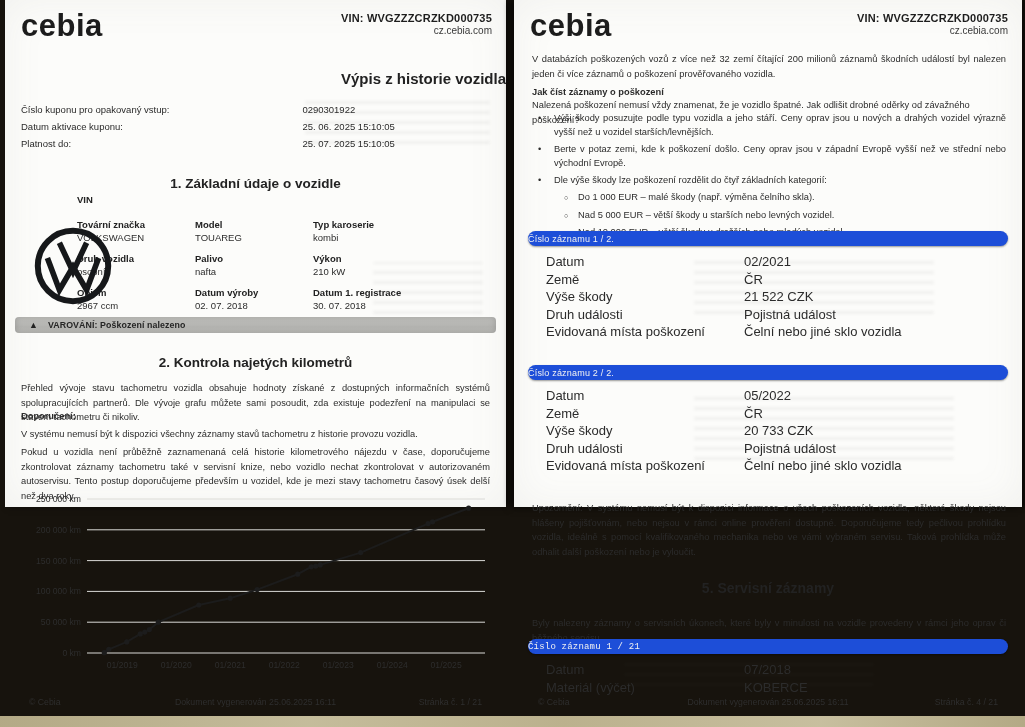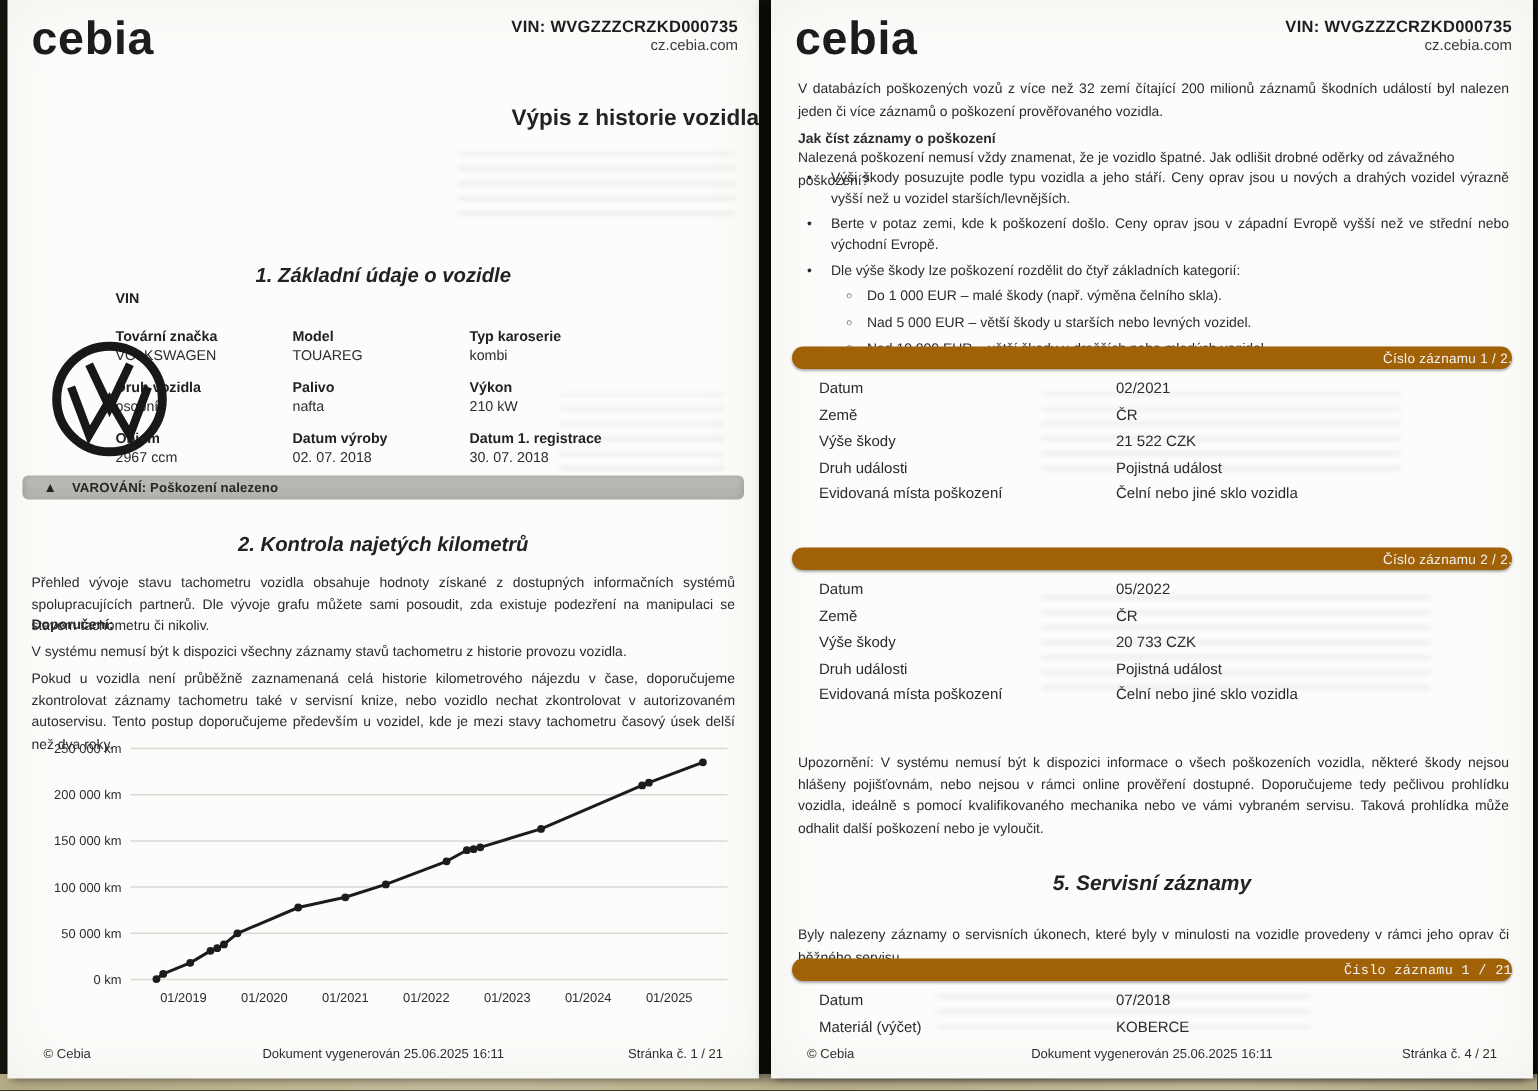--- a/index.html
+++ b/index.html
@@ -7,36 +7,36 @@
     width:1025px;height:727px;overflow:hidden;
     background:#17130d;
     font-family:"Liberation Sans","DejaVu Sans",sans-serif;
     color:#262626;
     -webkit-font-smoothing:antialiased;
   }
   .scene{position:relative;width:1025px;height:727px;}
   .scan-edge{position:absolute;left:0;right:0;bottom:0;height:11px;
     background:linear-gradient(90deg,#cfc49b,#e3dab4 30%,#d8cda4 55%,#e6ddb8 80%,#cfc49b);
     opacity:.85;}
-  .page{position:absolute;top:0;height:719px;background:#fcfcfa;}
+  .page{position:absolute;top:0;height:507px;background:#fcfcfa;}
   .page-left{left:5px;width:501px;box-shadow:3px 0 6px rgba(0,0,0,.55), inset 0 0 40px rgba(120,115,100,.08);}
   .page-right{left:514px;width:508px;box-shadow:-4px 0 7px rgba(0,0,0,.6), 3px 0 4px rgba(0,0,0,.5), inset 0 0 40px rgba(120,115,100,.08);}
   
   .ph{position:absolute;top:8px;left:16px;right:14px;display:flex;justify-content:space-between;align-items:flex-start;}
   .brand{font-size:31px;font-weight:700;letter-spacing:.5px;color:#1c1c1c;line-height:36px;}
   .vinbox{text-align:right;padding-top:4px;}
   .vinbox .vin{font-size:11px;font-weight:700;color:#1d1d1d;letter-spacing:.2px;}
   .vinbox .site{font-size:10px;color:#3a3a3a;margin-top:1px;}
   
   .doc-title{position:absolute;left:0;right:0;text-align:center;font-weight:700;color:#222;}
   .t-main{top:70px;font-size:15px;text-align:right;}
   .fields{position:absolute;top:104px;left:16px;right:16px;}
   .frow{position:relative;height:17px;font-size:9.5px;color:#2a2a2a;}
   .frow .fv{position:absolute;left:60%;}
-  .h-sec{font-size:13.5px;font-style:italic;}
+  .h-sec{font-size:13.5px;}
   .h1pos{top:176px;}
   .sec1{position:absolute;top:194px;left:16px;right:16px;}
   .vwlogo{position:absolute;left:12px;top:32px;width:80px;height:80px;}
   .s1col{margin-left:56px;}
   .s1vinlabel{font-size:9.5px;font-weight:700;color:#222;}
   .s1vin{font-size:11.5px;color:#222;margin-top:2px;letter-spacing:.3px;}
   .specgrid{display:grid;grid-template-columns:118px 118px 1fr;column-gap:0;row-gap:9px;margin-top:14px;}
   .spec .sl{font-size:9.5px;font-weight:700;color:#222;line-height:12px;}
   .spec .sv{font-size:9.5px;color:#2c2c2c;line-height:12px;margin-top:1px;}
   .warnbar{position:absolute;top:317px;left:10px;right:10px;height:16px;border-radius:4px;
@@ -58,27 +58,27 @@
   
   .rblock{position:absolute;left:18px;right:16px;}
   .ri1{top:52px;}
   .rhowh{top:85px;font-weight:700;text-align:left;}
   .rhows{top:98px;text-align:left;}
   .rbullets{top:112px;}
   .bul{position:relative;padding-left:22px;margin-bottom:3.5px;font-size:9.3px;line-height:13.8px;text-align:justify;color:#2b2b2b;}
   .bul:before{content:"•";position:absolute;left:6px;top:0;}
   .sbul{position:relative;padding-left:46px;margin-bottom:3.5px;font-size:9.3px;line-height:13.8px;color:#2b2b2b;}
   .sbul:before{content:"○";position:absolute;left:32px;top:0;font-size:7px;}
-  .recbar{position:absolute;left:14px;right:14px;height:15px;border-radius:8px;background:#a16207;
-    display:flex;align-items:center;justify-content:flex-end;box-shadow:0 1px 2px rgba(0,0,0,.4);}
+  .recbar{position:absolute;left:14px;right:14px;height:15px;border-radius:8px;background:#1d4ed8;
+    display:flex;align-items:center;justify-content:flex-start;box-shadow:0 1px 2px rgba(0,0,0,.4);}
   .recbar .rt{color:#f2f2f2;font-size:9px;letter-spacing:.2px;}
   .rb1{top:231px;} .rb2{top:365px;} .rb3{top:639px;font-family:Liberation Mono, monospace;}
   .recrows{position:absolute;left:32px;right:20px;}
   .rr1{top:254px;} .rr2{top:388px;} .rr3{top:662px;}
-  .rrow{position:relative;height:17.5px;font-size:10px;color:#2b2b2b;}
+  .rrow{position:relative;height:17.5px;font-size:13px;color:#2b2b2b;}
   .rrow .rv{position:absolute;left:198px;}
   .rnote{top:501px;}
   .h5pos{top:580px;font-size:14px;}
   .ri5{top:616px;text-align:justify;}
   
   .ghost{position:absolute;background:repeating-linear-gradient(0deg,rgba(70,70,70,.18) 0 3px,transparent 3px 10px);
     filter:blur(1.4px);opacity:.38;pointer-events:none;border-radius:2px;}
 </style>
 </head>
 <body>
@@ -90,20 +90,34 @@
     <div class="ph">
       <div class="brand">cebia</div>
       <div class="vinbox">
         <div class="vin">VIN: WVGZZZCRZKD000735</div>
         <div class="site">cz.cebia.com</div>
       </div>
     </div>
 
     <div class="doc-title t-main">Výpis z historie vozidla</div>
 
+    <div class="fields">
+      <div class="frow">
+        <span>Číslo kuponu pro opakovaný vstup:</span>
+        <span class="fv">0290301922</span>
+      </div>
+      <div class="frow">
+        <span>Datum aktivace kuponu:</span>
+        <span class="fv">25. 06. 2025 15:10:05</span>
+      </div>
+      <div class="frow">
+        <span>Platnost do:</span>
+        <span class="fv">25. 07. 2025 15:10:05</span>
+      </div>
+    </div>
 
     <div class="doc-title h-sec h1pos">1. Základní údaje o vozidle</div>
 
     <div class="sec1">
       <svg class="vwlogo" viewBox="0 0 100 100">
         <circle cx="50" cy="50" r="44" fill="none" stroke="#16181a" stroke-width="7.5"></circle>
         <path d="M33 21 L50 57 L67 21" fill="none" stroke="#16181a" stroke-width="7" stroke-linejoin="miter"></path>
         <path d="M18 40 L33 80 L50 51 L67 80 L82 40" fill="none" stroke="#16181a" stroke-width="7" stroke-linejoin="miter"></path>
       </svg>
       <div class="s1col">

